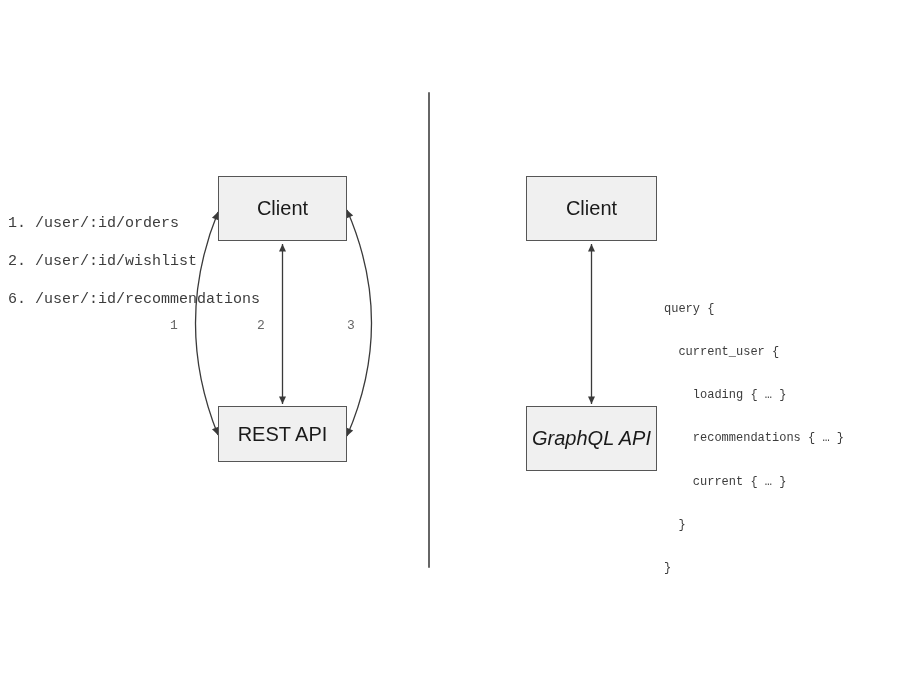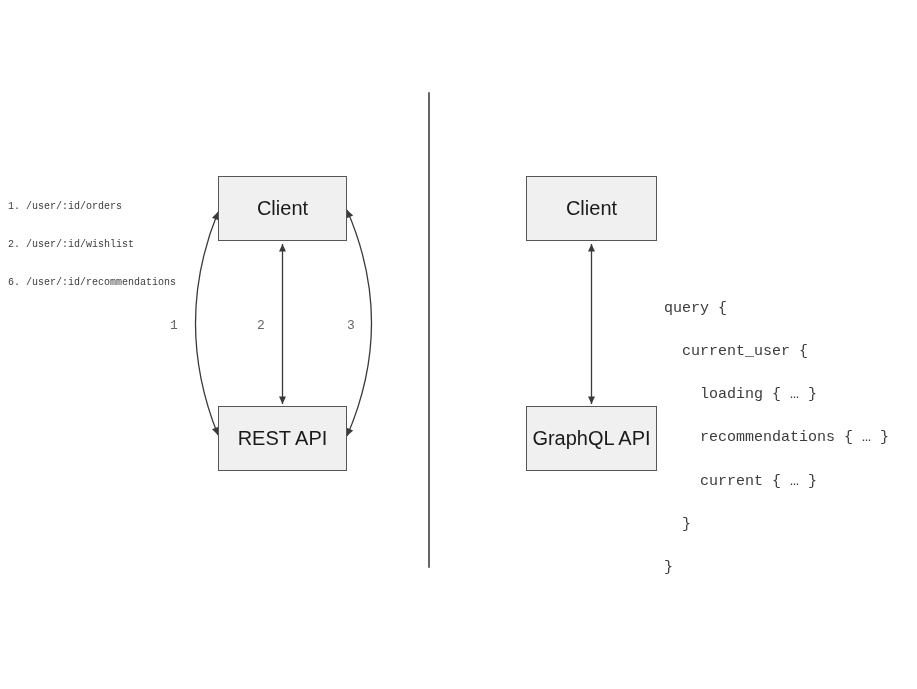--- a/index.html
+++ b/index.html
@@ -52,38 +52,38 @@
     position: absolute;
     background: var(--box-fill);
     border: 1.5px solid var(--box-border);
     display: flex;
     align-items: center;
     justify-content: center;
     font-size: 20px;
     color: var(--text);
   }
   .box-client-left  { left: 218px; top: 176px; width: 129px; height: 65px; }
-  .box-rest         { left: 218px; top: 406px; width: 129px; height: 65px; }
+  .box-rest         { left: 218px; top: 406px; width: 129px; height: 56px; }
   .box-client-right { left: 526px; top: 176px; width: 131px; height: 65px; }
-  .box-graphql      { left: 526px; top: 406px; width: 131px; height: 65px; }
+  .box-graphql      { left: 526px; top: 406px; width: 131px; height: 65px; font-style: italic; }
   .mono { font-family: "Liberation Mono", "DejaVu Sans Mono", monospace; }
   .endpoints {
     position: absolute;
     left: 8px;
-    top: 175px;
-    font-size: 10px;
+    top: 192px;
+    font-size: 15px;
     line-height: 12.8px;
     color: var(--code-text);
     white-space: pre;
   }
   .query-block {
     position: absolute;
     left: 664px;
     top: 273px;
-    font-size: 15px;
+    font-size: 12px;
     line-height: 14.4px;
     color: var(--code-text);
     white-space: pre;
   }
   .arrow-num {
     position: absolute;
     transform: translate(-50%, -50%);
     font-size: 13px;
     color: var(--arrow-label);
   }

